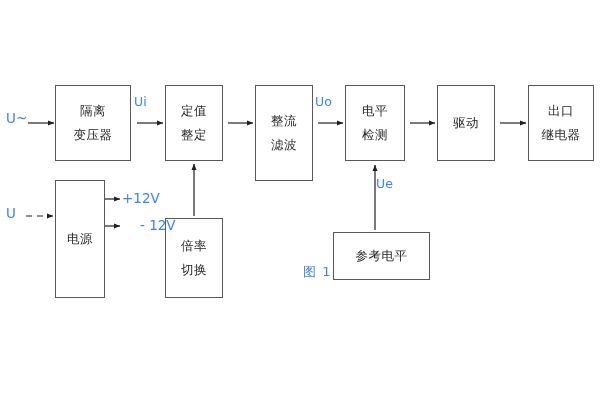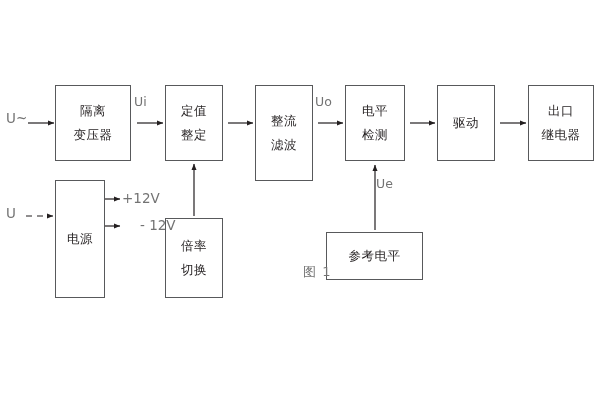--- a/index.html
+++ b/index.html
@@ -51,27 +51,27 @@
   .b-isolation   { left: 55px;  top: 85px;  width: 76px; height: 76px; }
   .b-setting     { left: 165px; top: 85px;  width: 58px; height: 76px; }
   .b-rectifier   { left: 255px; top: 85px;  width: 58px; height: 96px; }
   .b-leveldet    { left: 345px; top: 85px;  width: 60px; height: 76px; }
   .b-drive       { left: 437px; top: 85px;  width: 58px; height: 76px; }
   .b-outputrelay { left: 528px; top: 85px;  width: 66px; height: 76px; text-align: center; }
 
   
   .b-power       { left: 55px;  top: 180px; width: 50px; height: 118px; }
   .b-multiplier  { left: 165px; top: 218px; width: 58px; height: 80px; }
-  .b-reflevel    { left: 326px; top: 232px; width: 97px; height: 48px; }
+  .b-reflevel    { left: 333px; top: 232px; width: 97px; height: 48px; }
 
   
   .lbl {
     position: absolute;
     font-size: 12.5px;
-    color: #737373;
+    color: #3b82f6;
     white-space: nowrap;
     line-height: 1;
   }
   .lbl-big { font-size: 13.5px; }
 
   .l-uin      { left: 6px;   top: 112px; }
   .l-ui       { left: 134px; top: 96px;  }
   .l-uo       { left: 315px; top: 96px;  }
   .l-ue       { left: 376px; top: 178px; }
   .l-udc      { left: 6px;   top: 207px; }

